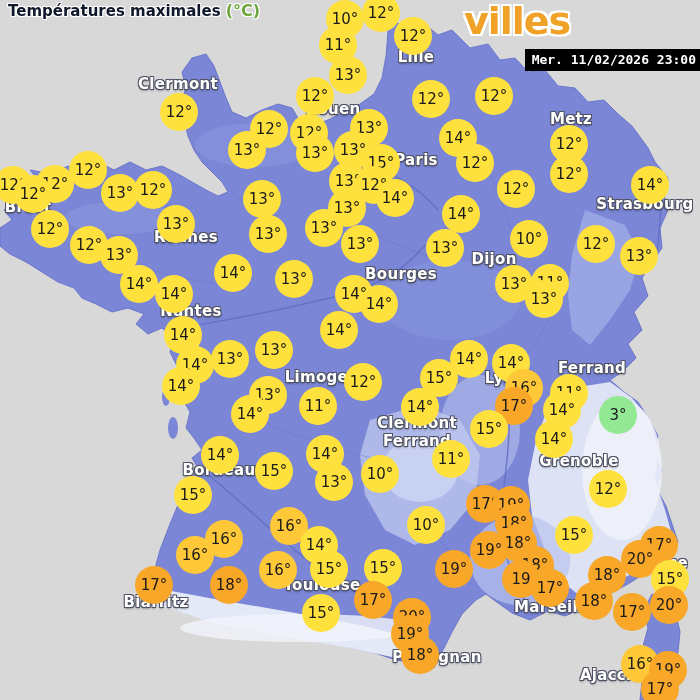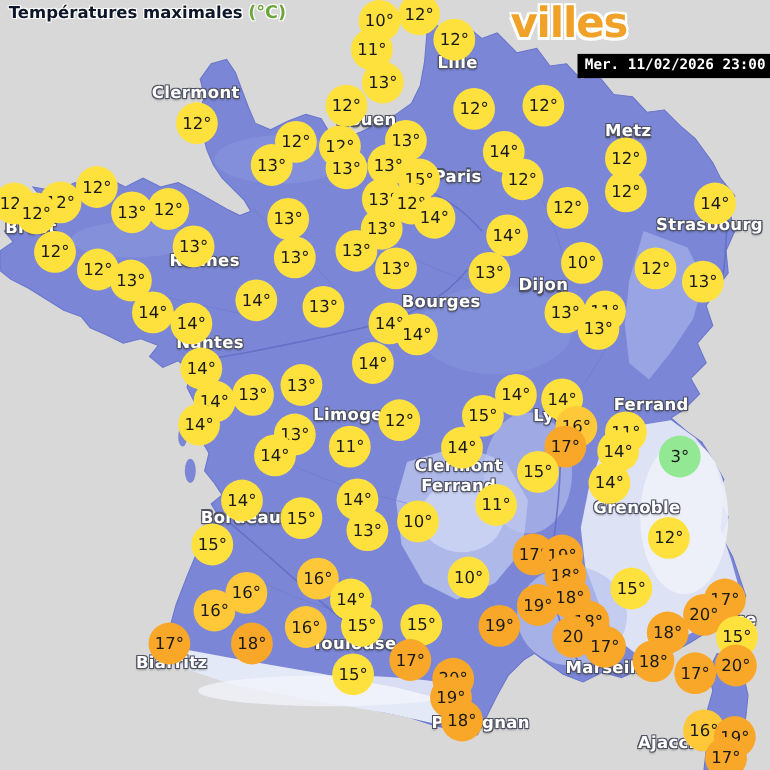--- a/index.html
+++ b/index.html
@@ -218,21 +218,21 @@
     <div class="bubble" style="left: 329px; top: 569px; background: rgb(255, 225, 62);">15°</div>
     <div class="bubble" style="left: 383px; top: 568px; background: rgb(255, 225, 62);">15°</div>
     <div class="bubble" style="left: 321px; top: 613px; background: rgb(255, 225, 62);">15°</div>
     <div class="bubble" style="left: 485px; top: 504px; background: rgb(248, 167, 40);">17°</div>
     <div class="bubble" style="left: 511px; top: 505px; background: rgb(248, 167, 40);">19°</div>
     <div class="bubble" style="left: 514px; top: 523px; background: rgb(248, 167, 40);">18°</div>
     <div class="bubble" style="left: 518px; top: 543px; background: rgb(248, 167, 40);">18°</div>
     <div class="bubble" style="left: 489px; top: 550px; background: rgb(248, 167, 40);">19°</div>
     <div class="bubble" style="left: 454px; top: 569px; background: rgb(248, 167, 40);">19°</div>
     <div class="bubble" style="left: 535px; top: 565px; background: rgb(248, 167, 40);">18°</div>
-    <div class="bubble" style="left: 521px; top: 579px; background: rgb(248, 167, 40);">20</div>
+    <div class="bubble" style="left: 521px; top: 579px; background: rgb(248, 167, 40);">19</div>
     <div class="bubble" style="left: 550px; top: 588px; background: rgb(248, 167, 40);">17°</div>
     <div class="bubble" style="left: 373px; top: 600px; background: rgb(248, 167, 40);">17°</div>
     <div class="bubble" style="left: 412px; top: 617px; background: rgb(248, 167, 40);">20°</div>
     <div class="bubble" style="left: 410px; top: 634px; background: rgb(248, 167, 40);">19°</div>
     <div class="bubble" style="left: 420px; top: 655px; background: rgb(248, 167, 40);">18°</div>
     <div class="bubble" style="left: 574px; top: 535px; background: rgb(255, 225, 62);">15°</div>
     <div class="bubble" style="left: 659px; top: 545px; background: rgb(248, 167, 40);">17°</div>
     <div class="bubble" style="left: 640px; top: 559px; background: rgb(248, 167, 40);">20°</div>
     <div class="bubble" style="left: 670px; top: 579px; background: rgb(255, 225, 62);">15°</div>
     <div class="bubble" style="left: 607px; top: 575px; background: rgb(248, 167, 40);">18°</div>

